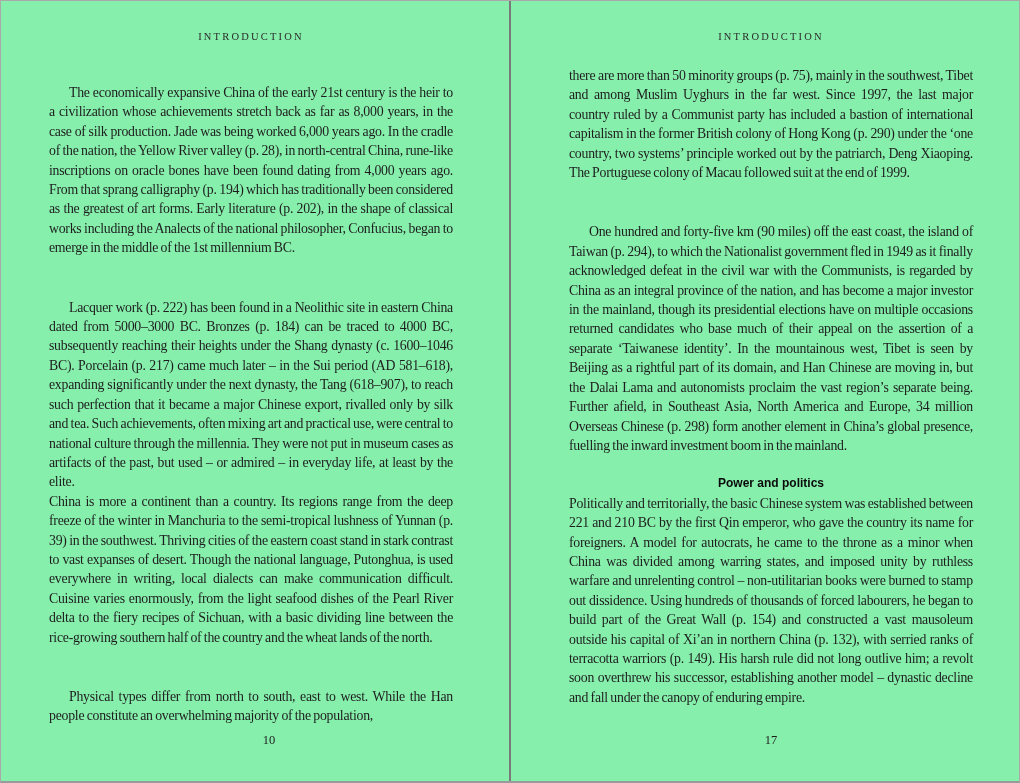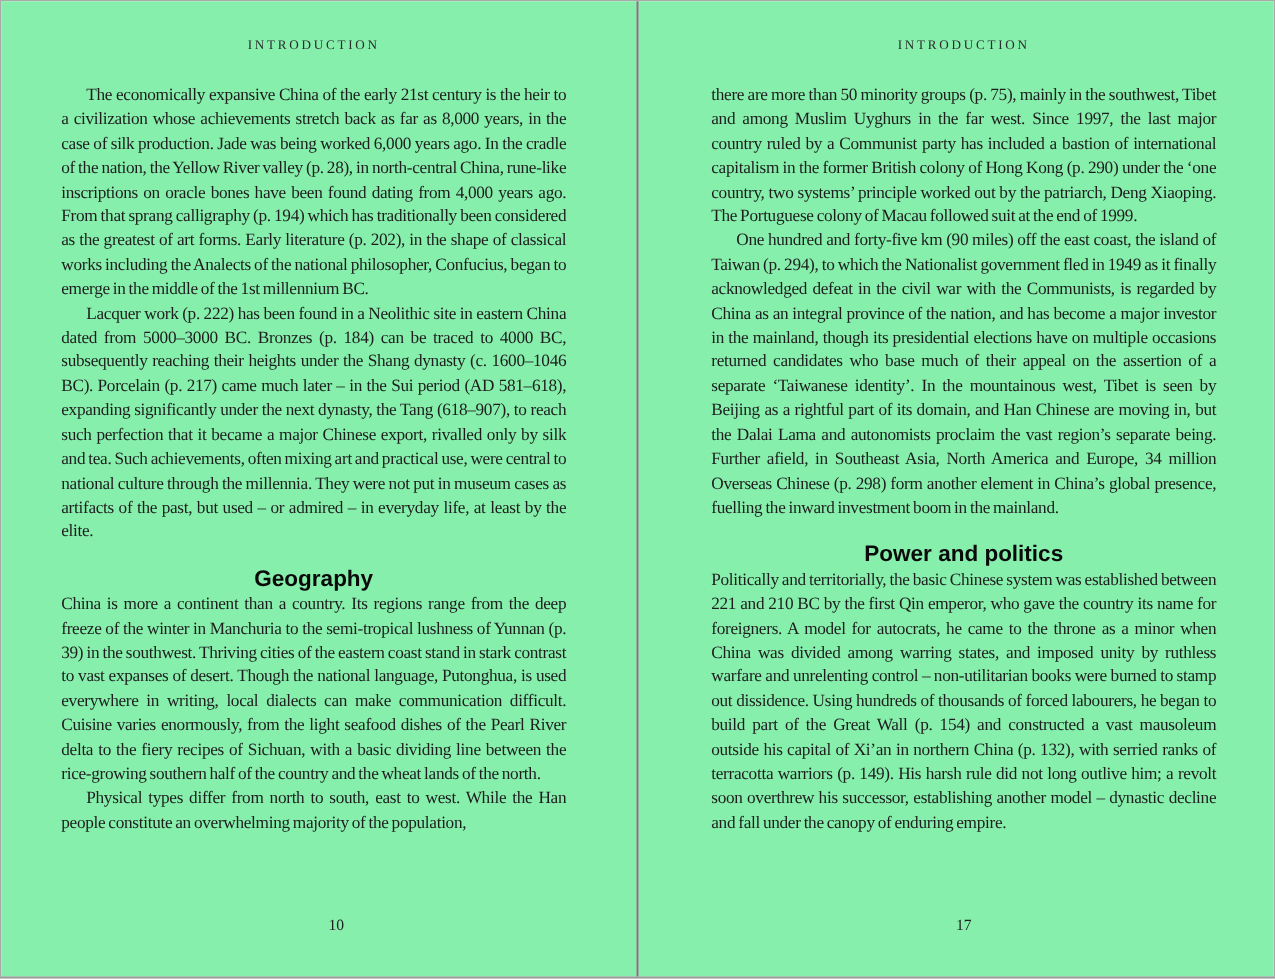--- a/index.html
+++ b/index.html
@@ -52,27 +52,27 @@
     margin-top: 23px;
     font-family: "Liberation Serif", "DejaVu Serif", serif;
     font-size: 13.8px;
     line-height: 19.4px;
     letter-spacing: -0.25px;
     word-spacing: -0.8px;
     color: #1d1d1d;
     text-align: justify;
   }
   .para { margin: 0; }
-  .para.indent { text-indent: 20px; }
+  .para.indent { text-indent: 20px; margin-top: 40px; }
   .section-heading {
     margin: 19px 0 0 0;
     text-align: center;
     font-family: "Liberation Sans", "DejaVu Sans", sans-serif;
     font-weight: 700;
-    font-size: 18px;
+    font-size: 12px;
     line-height: 19.4px;
     color: #0a0a0a;
     letter-spacing: 0;
     word-spacing: 0;
   }
   .folio {
     position: absolute;
     top: 732px;
     width: 404px;
     text-align: center;
@@ -87,21 +87,20 @@
 <body>
 
 <div class="spread">
 
   <div class="page left">
     <div class="text-col">
       <div class="running-head">INTRODUCTION</div>
       <div class="page-body">
         <p class="para indent">The economically expansive China of the early 21st century is the heir to a civilization whose achievements stretch back as far as 8,000 years, in the case of silk production. Jade was being worked 6,000 years ago. In the cradle of the nation, the Yellow River valley (p. 28), in north-central China, rune-like inscriptions on oracle bones have been found dating from 4,000 years ago. From that sprang calligraphy (p. 194) which has traditionally been considered as the greatest of art forms. Early literature (p. 202), in the shape of classical works including the Analects of the national philosopher, Confucius, began to emerge in the middle of the 1st millennium BC.</p>
         <p class="para indent">Lacquer work (p. 222) has been found in a Neolithic site in eastern China dated from 5000–3000 BC. Bronzes (p. 184) can be traced to 4000 BC, subsequently reaching their heights under the Shang dynasty (c. 1600–1046 BC). Porcelain (p. 217) came much later – in the Sui period (AD 581–618), expanding significantly under the next dynasty, the Tang (618–907), to reach such perfection that it became a major Chinese export, rivalled only by silk and tea. Such achievements, often mixing art and practical use, were central to national culture through the millennia. They were not put in museum cases as artifacts of the past, but used – or admired – in everyday life, at least by the elite.</p>
-        <h2 class="section-heading">Geography</h2>
         <p class="para">China is more a continent than a country. Its regions range from the deep freeze of the winter in Manchuria to the semi-tropical lushness of Yunnan (p. 39) in the southwest. Thriving cities of the eastern coast stand in stark contrast to vast expanses of desert. Though the national language, Putonghua, is used everywhere in writing, local dialects can make communication difficult. Cuisine varies enormously, from the light seafood dishes of the Pearl River delta to the fiery recipes of Sichuan, with a basic dividing line between the rice-growing southern half of the country and the wheat lands of the north.</p>
         <p class="para indent">Physical types differ from north to south, east to west. While the Han people constitute an overwhelming majority of the population,</p>
       </div>
     </div>
     <div class="folio">10</div>
   </div>
 
   <div class="spine"></div>
 
   <div class="page right">

